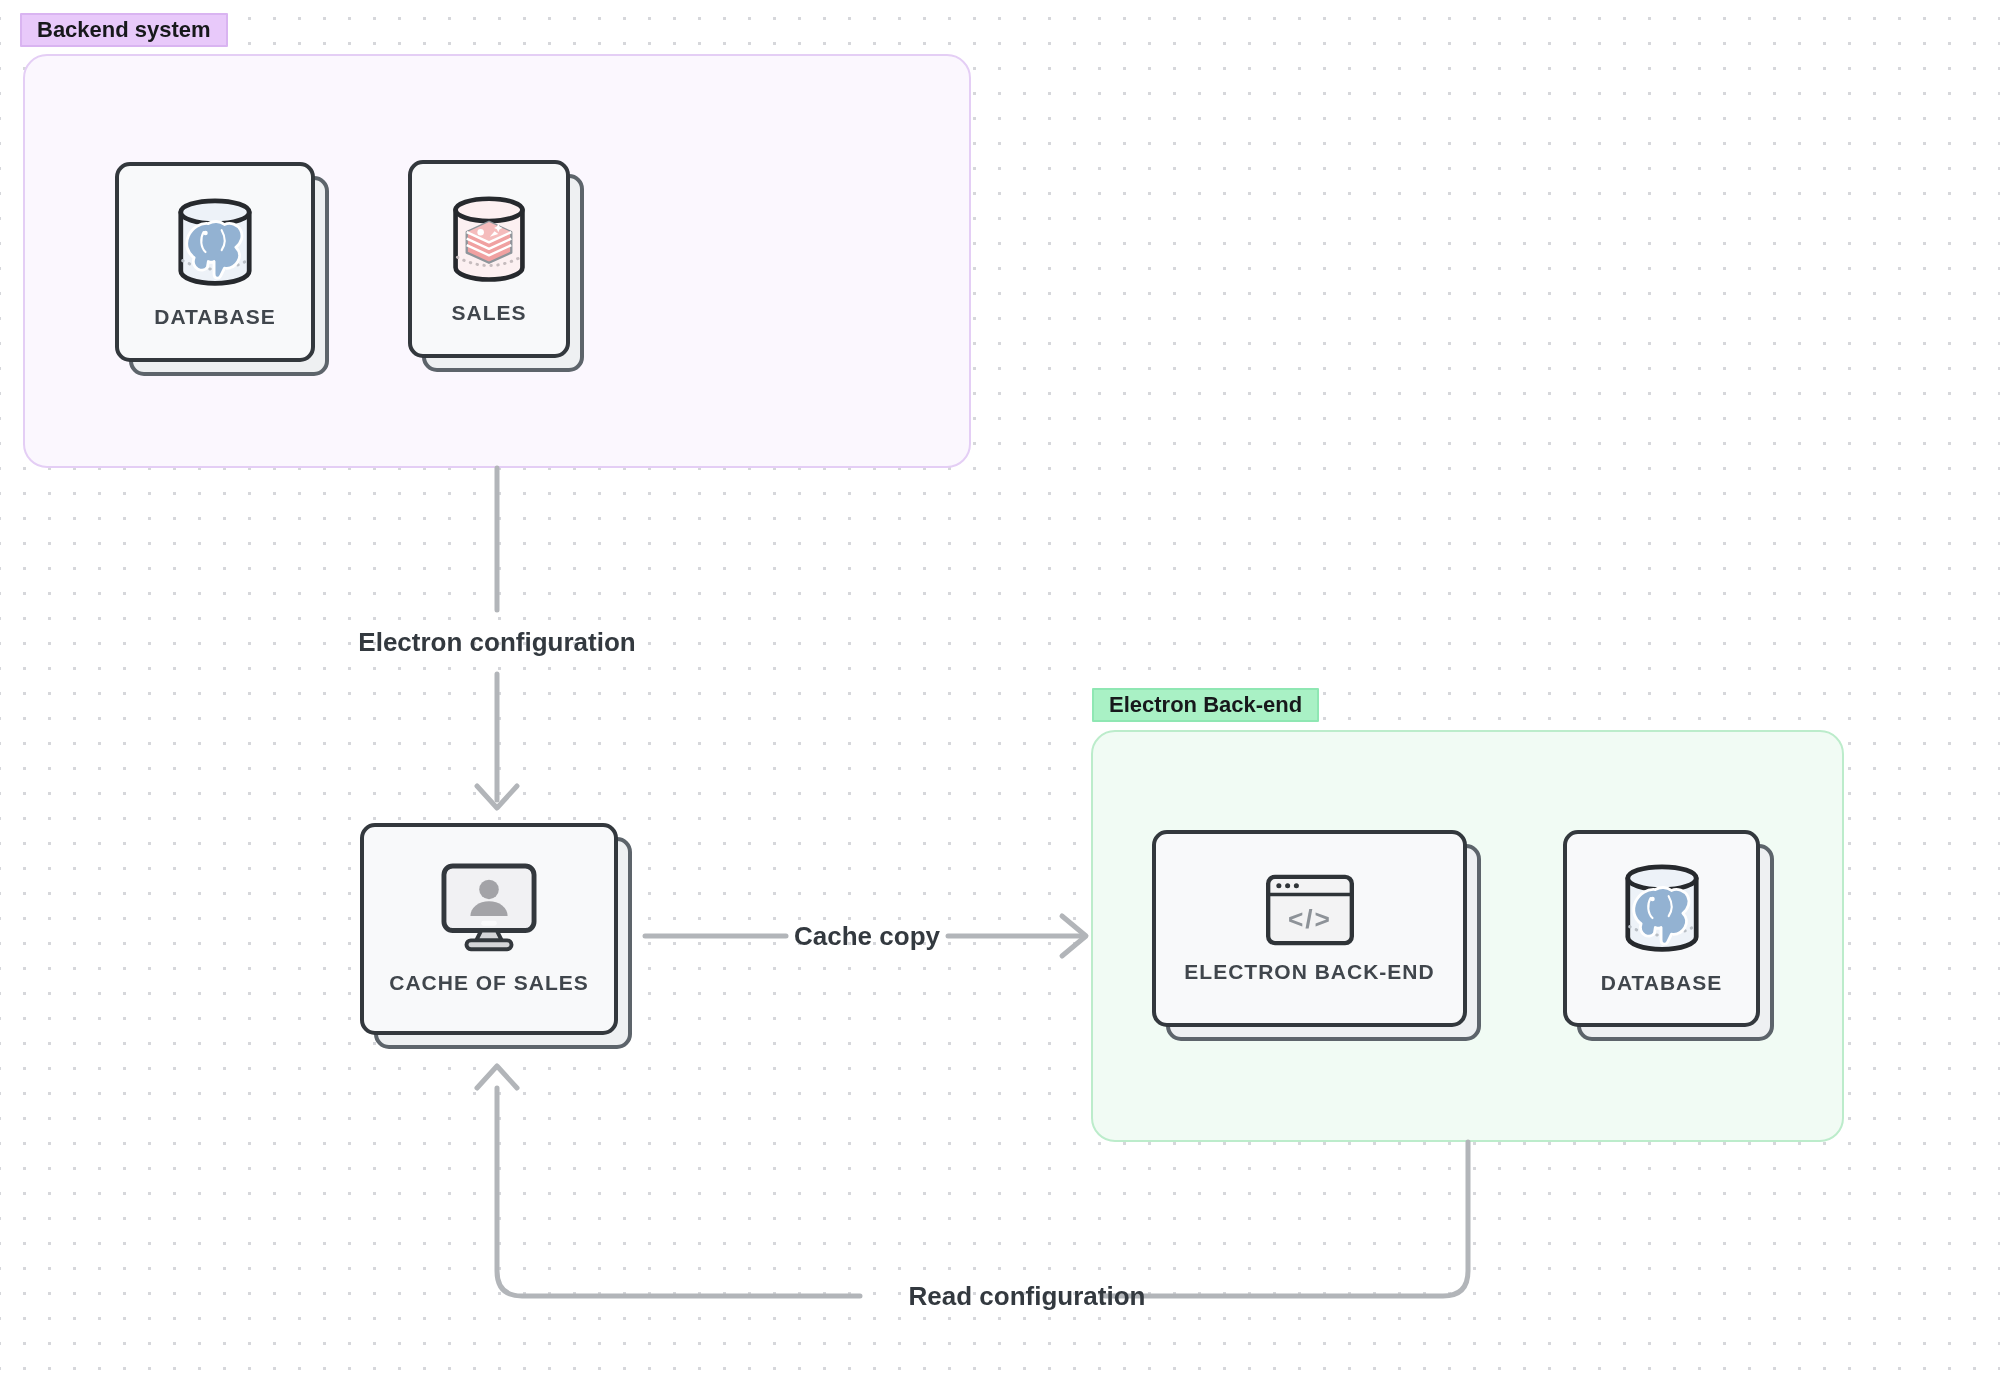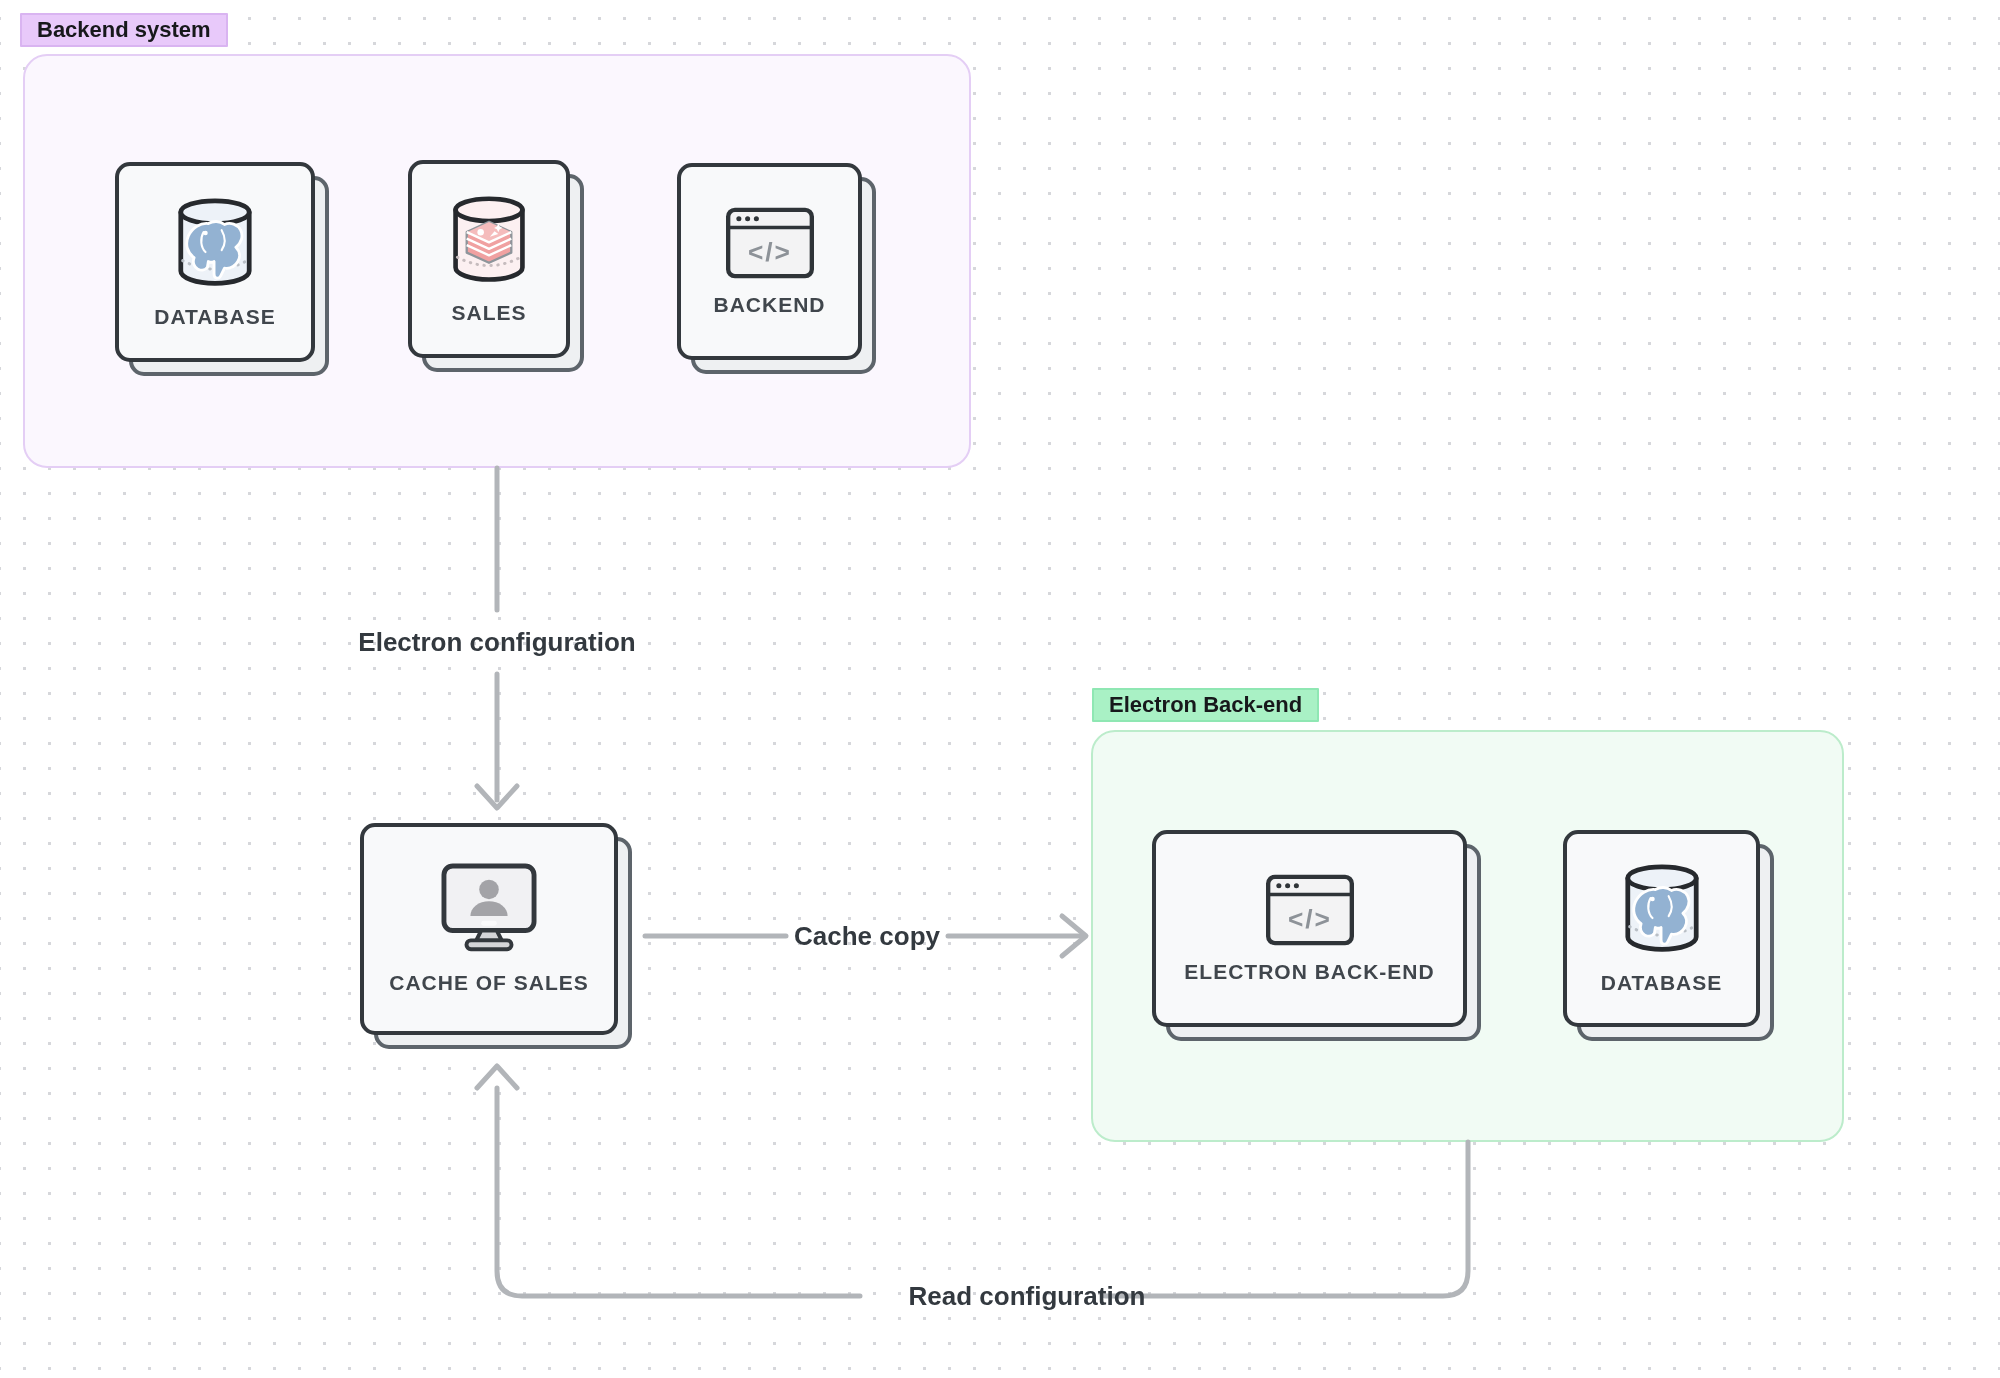--- a/index.html
+++ b/index.html
@@ -146,28 +146,20 @@
 
   <div class="node" id="node-cache">
     <div class="face">
       <svg width="78" height="93" viewBox="0 0 84 100">
           <use href="#sym-redis"></use>
         </svg>
       <div class="node-label">SALES</div>
     </div>
   </div>
 
-  <div class="node" id="node-backend">
-    <div class="face">
-      <svg width="90" height="72" viewBox="0 0 92 74">
-          <use href="#sym-code-window"></use>
-        </svg>
-      <div class="node-label">BACKEND</div>
-    </div>
-  </div>
 
   <div class="node" id="node-pos">
     <div class="face">
       <svg width="102" height="94" viewBox="0 0 104 96">
           <use href="#sym-monitor-user"></use>
         </svg>
       <div class="node-label">CACHE OF SALES</div>
     </div>
   </div>
 

